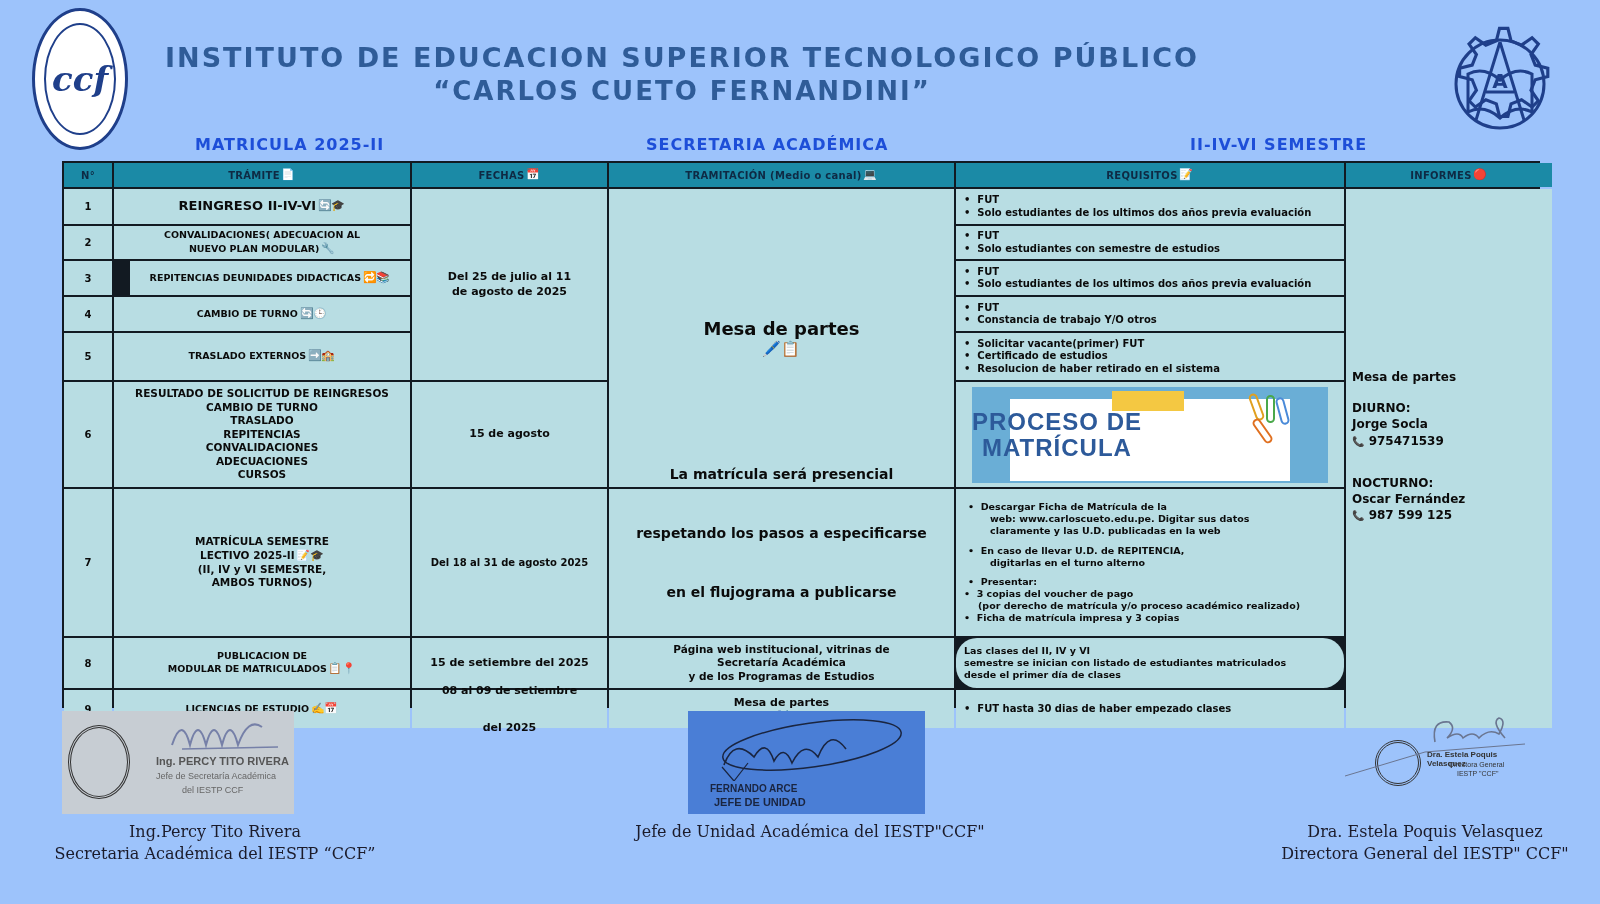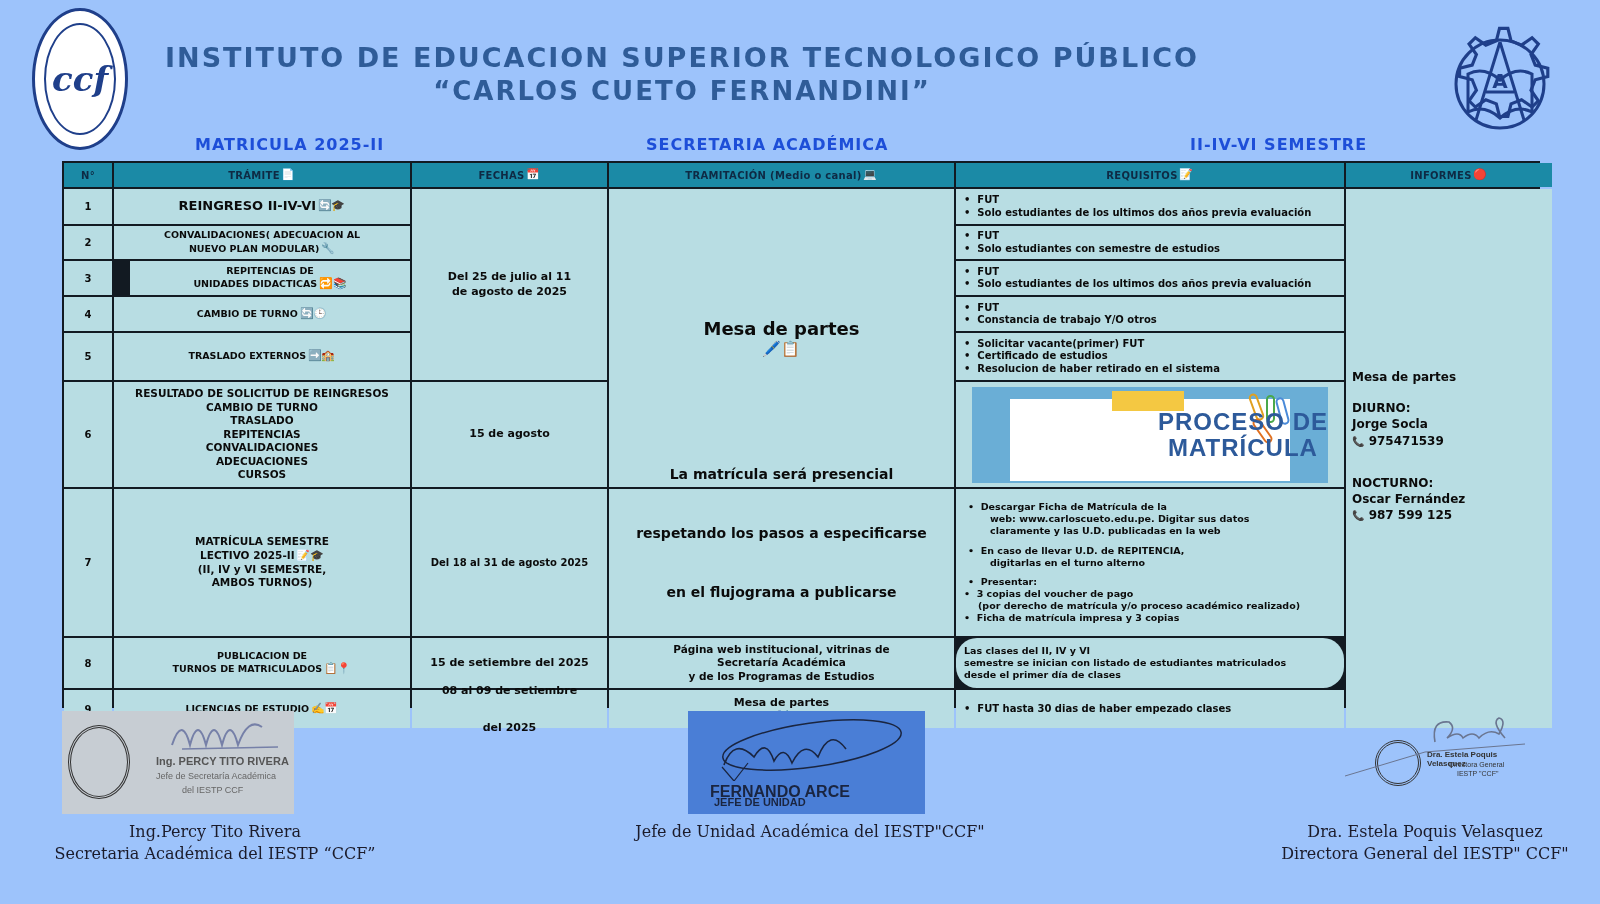--- a/index.html
+++ b/index.html
@@ -74,21 +74,21 @@
   .info {
     justify-content: flex-start; align-items: flex-start; text-align: left;
     font-size: 12px; line-height: 1.35; padding: 0 6px;
   }
   .mesa-big { font-size: 18px; font-weight: bold; }
   .presencial { font-size: 14px; font-weight: bold; line-height: 1.35; }
   .emoji { font-size: 11px; font-weight: normal; margin-left: 2px; }
   .proceso-wrap { padding: 4px 16px; background: #b8dde3; }
   .proceso {
     width: 100%; height: 96px; background: #6aaed6; position: relative;
-    display: flex; align-items: center; justify-content: flex-end;
+    display: flex; align-items: center; justify-content: flex-start;
   }
   .proceso .paper {
     position: absolute; left: 38px; top: 12px; width: 280px; height: 82px; background: #ffffff;
   }
   .proceso .tape {
     position: absolute; left: 140px; top: 4px; width: 72px; height: 20px; background: #f4c842;
   }
   .proceso .clip {
     position: absolute; width: 9px; height: 28px; border: 2px solid; border-radius: 5px;
   }
@@ -181,21 +181,21 @@
   <div class="cell num" style="grid-column:1;grid-row:10;">9</div>
 
   <div class="cell tram-big" style="grid-column:2;grid-row:2;">
     <span>REINGRESO II-IV-VI</span>
     <span class="emoji">🔄🎓</span>
   </div>
   <div class="cell tram-sm" style="grid-column:2;grid-row:3;flex-direction:column;">
     <span>CONVALIDACIONES( ADECUACION AL</span>
     <span><span>NUEVO PLAN MODULAR)</span><span class="emoji">🔧</span></span>
   </div>
-  <div class="cell tram-sm" style="grid-column:2;grid-row:4;flex-direction:column;margin-left:16px;">
+  <div class="cell tram-sm" style="grid-column:2;grid-row:4;flex-direction:row;margin-left:16px;">
     <span>REPITENCIAS DE</span>
     <span><span>UNIDADES DIDACTICAS</span><span class="emoji">🔁📚</span></span>
   </div>
   <div class="cell tram-sm" style="grid-column:2;grid-row:5;">
     <span>CAMBIO DE TURNO</span>
     <span class="emoji">🔄🕒</span>
   </div>
   <div class="cell tram-sm" style="grid-column:2;grid-row:6;">
     <span>TRASLADO EXTERNOS</span>
     <span class="emoji">➡️🏫</span>
@@ -210,21 +210,21 @@
     <span>CURSOS</span>
   </div>
   <div class="cell" style="grid-column:2;grid-row:8;flex-direction:column;font-size:10.5px;">
     <span>MATRÍCULA SEMESTRE</span>
     <span><span>LECTIVO 2025-II</span><span class="emoji">📝🎓</span></span>
     <span>(II, IV y VI SEMESTRE,</span>
     <span>AMBOS TURNOS)</span>
   </div>
   <div class="cell tram-sm" style="grid-column:2;grid-row:9;flex-direction:column;">
     <span>PUBLICACION DE</span>
-    <span><span>TURNOS DE MATRICULADOS</span><span class="emoji">📋📍</span></span>
+    <span><span>MODULAR DE MATRICULADOS</span><span class="emoji">📋📍</span></span>
   </div>
   <div class="cell tram-sm" style="grid-column:2;grid-row:10;">
     <span>LICENCIAS DE ESTUDIO</span>
     <span class="emoji">✍️📅</span>
   </div>
 
   <div class="cell date" style="grid-column:3;grid-row:2 / 7;flex-direction:column;">
     <span>Del 25 de julio al 11</span>
     <span>de agosto de 2025</span>
   </div>
@@ -362,21 +362,21 @@
   <div>Ing.Percy Tito Rivera</div>
   <div>Secretaria Académica del IESTP “CCF”</div>
 </div>
 
 <div class="sig-img sig-center">
   <svg style="position:absolute;left:14px;top:4px;" width="210" height="66">
     <ellipse cx="110" cy="30" rx="90" ry="22" transform="rotate(-8 110 30)" stroke="#1a2540" stroke-width="1.5" fill="none"></ellipse>
     <path d="M22 50 q10 -28 30 -8 q12 -20 20 4 q10 -18 18 2 q12 -24 26 -6 q12 -30 28 -8" stroke="#1a2540" stroke-width="1.6" fill="none"></path>
     <path d="M20 52 l12 14 l14 -18" stroke="#1a2540" stroke-width="1.2" fill="none"></path>
   </svg>
-  <div class="sig-text" style="left:22px;top:72px;font-size:16px;color:#1a2540;">FERNANDO ARCE</div>
+  <div class="sig-text" style="left:22px;top:72px;font-size:10px;color:#1a2540;">FERNANDO ARCE</div>
   <div class="sig-text" style="left:26px;top:85px;font-size:11px;color:#1a2540;">JEFE DE UNIDAD</div>
 </div>
 <div class="sig-caption cap-center">
   <div>Jefe de Unidad Académica del IESTP"CCF"</div>
 </div>
 
 <div class="sig-img sig-right">
   <div class="stamp" style="left:30px;top:28px;width:46px;height:46px;"></div>
   <svg style="position:absolute;left:0;top:0;" width="190" height="70">
     <path d="M90 30 q-4 -22 14 -20 q8 6 -2 16 q12 -8 16 0 q10 -8 16 0 q10 -10 20 -4 q8 -14 0 -16 q-8 4 6 20" stroke="#6a7590" stroke-width="1.6" fill="none"></path>

